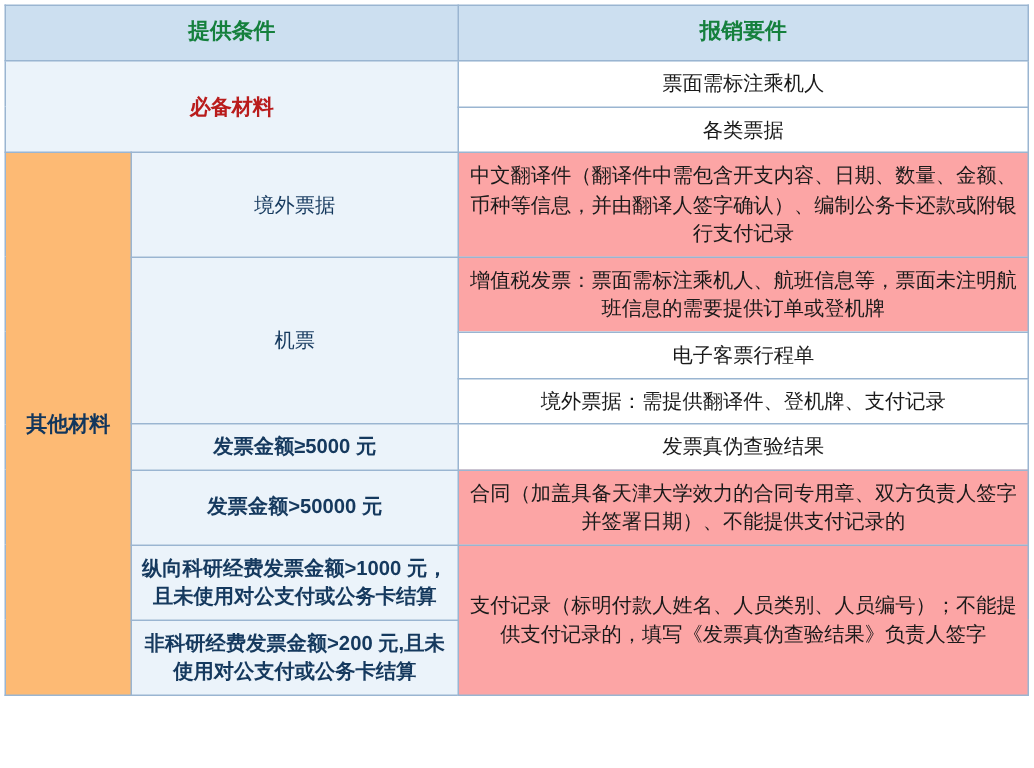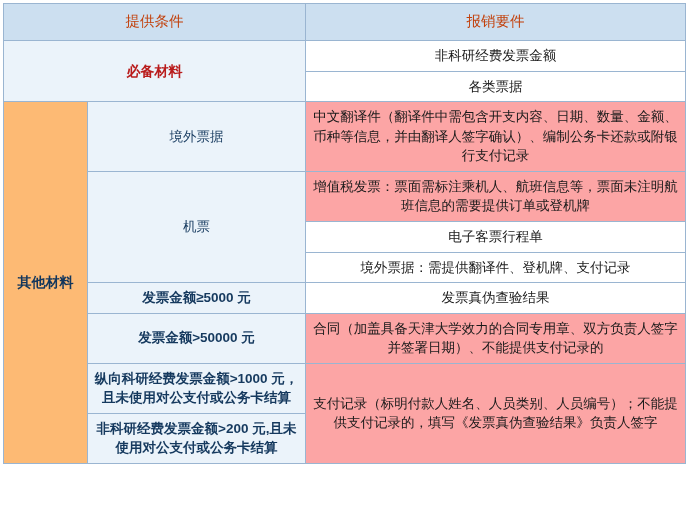--- a/index.html
+++ b/index.html
@@ -30,23 +30,23 @@
   table.req-table td, table.req-table th {
     border: 1px solid #9ab5d1;
     padding: 5px 6px;
     text-align: center;
     vertical-align: middle;
     line-height: 1.45;
     word-break: break-all;
   }
   .hdr {
     background: #ccdff0;
-    font-weight: normal;
+    font-weight: bold;
     font-size: 14.5px;
-    color: #c2410c;
+    color: #15803d;
     height: 26px;
     margin-top: 16px;
   }
   .rowlabel {
     background: #ebf3fa;
     font-weight: bold;
     font-size: 14px;
     color: #b91c1c;
   }
   .rowlabel-left {
@@ -89,21 +89,21 @@
       <col class="wide">
     </colgroup>
     <tbody>
       <tr>
         <th class="hdr" colspan="2">提供条件</th>
         <th class="hdr">报销要件</th>
       </tr>
 
       <tr>
         <td class="rowlabel" colspan="2" rowspan="2">必备材料</td>
-        <td class="content">非科研经费发票金额</td>
+        <td class="content">票面需标注乘机人</td>
       </tr>
       <tr>
         <td class="content">各类票据</td>
       </tr>
 
       <tr>
         <td class="rowlabel-left" rowspan="8">其他材料</td>
         <td class="subcell">境外票据</td>
         <td class="content-just">中文翻译件（翻译件中需包含开支内容、日期、数量、金额、币种等信息，并由翻译人签字确认）、编制公务卡还款或附银行支付记录</td>
       </tr>

